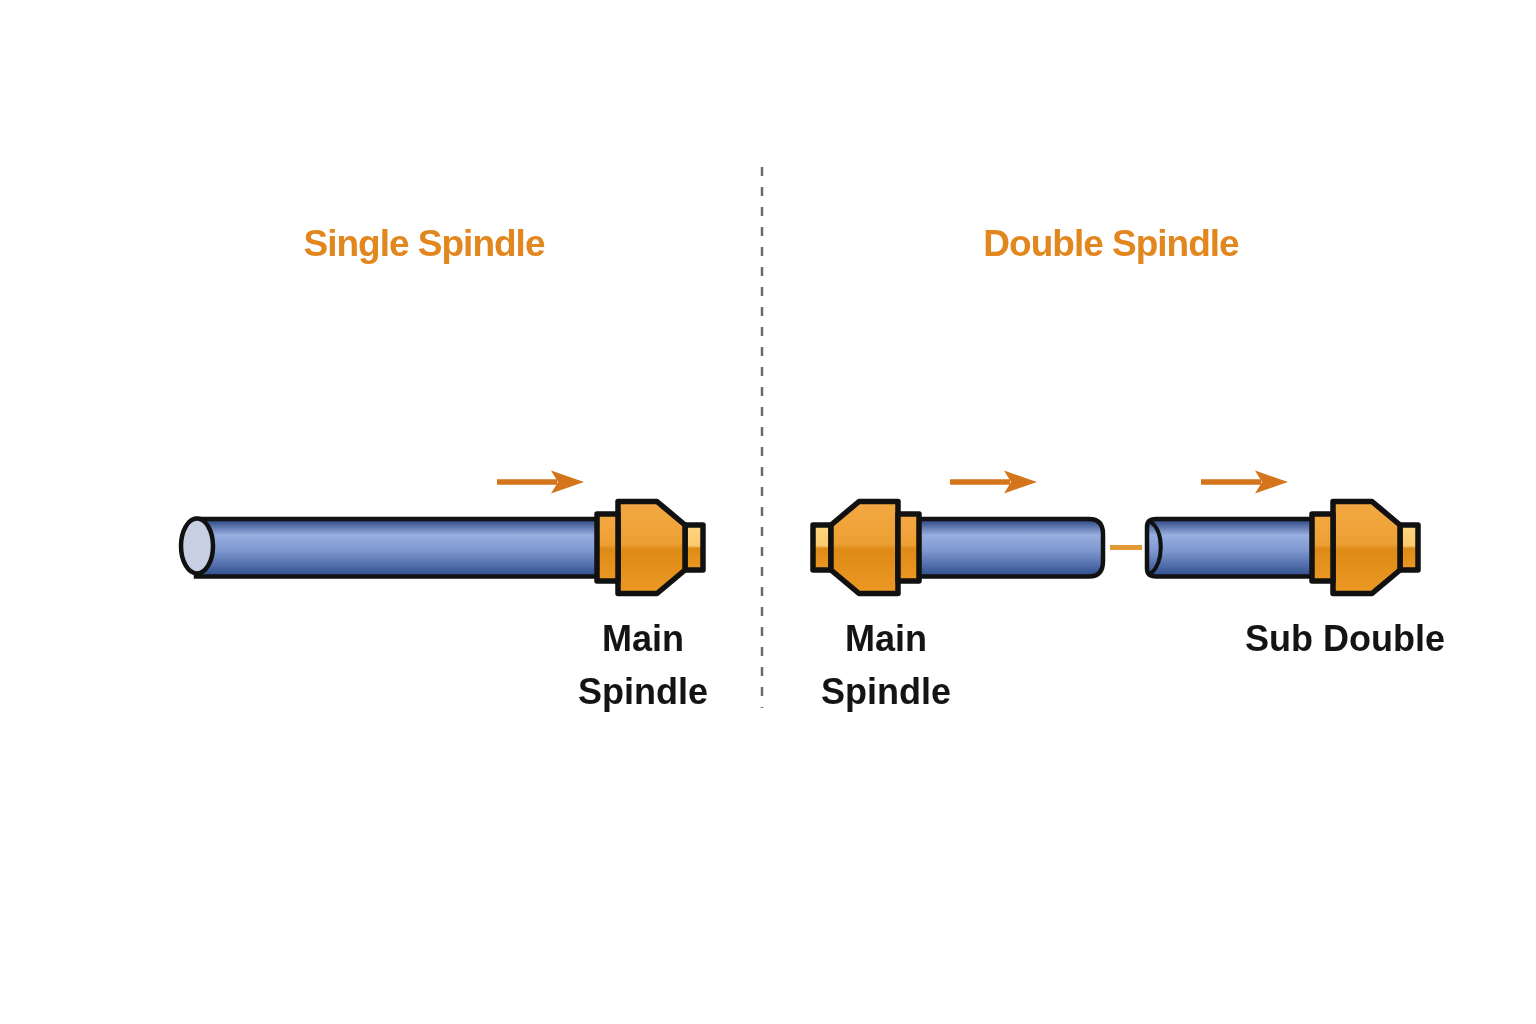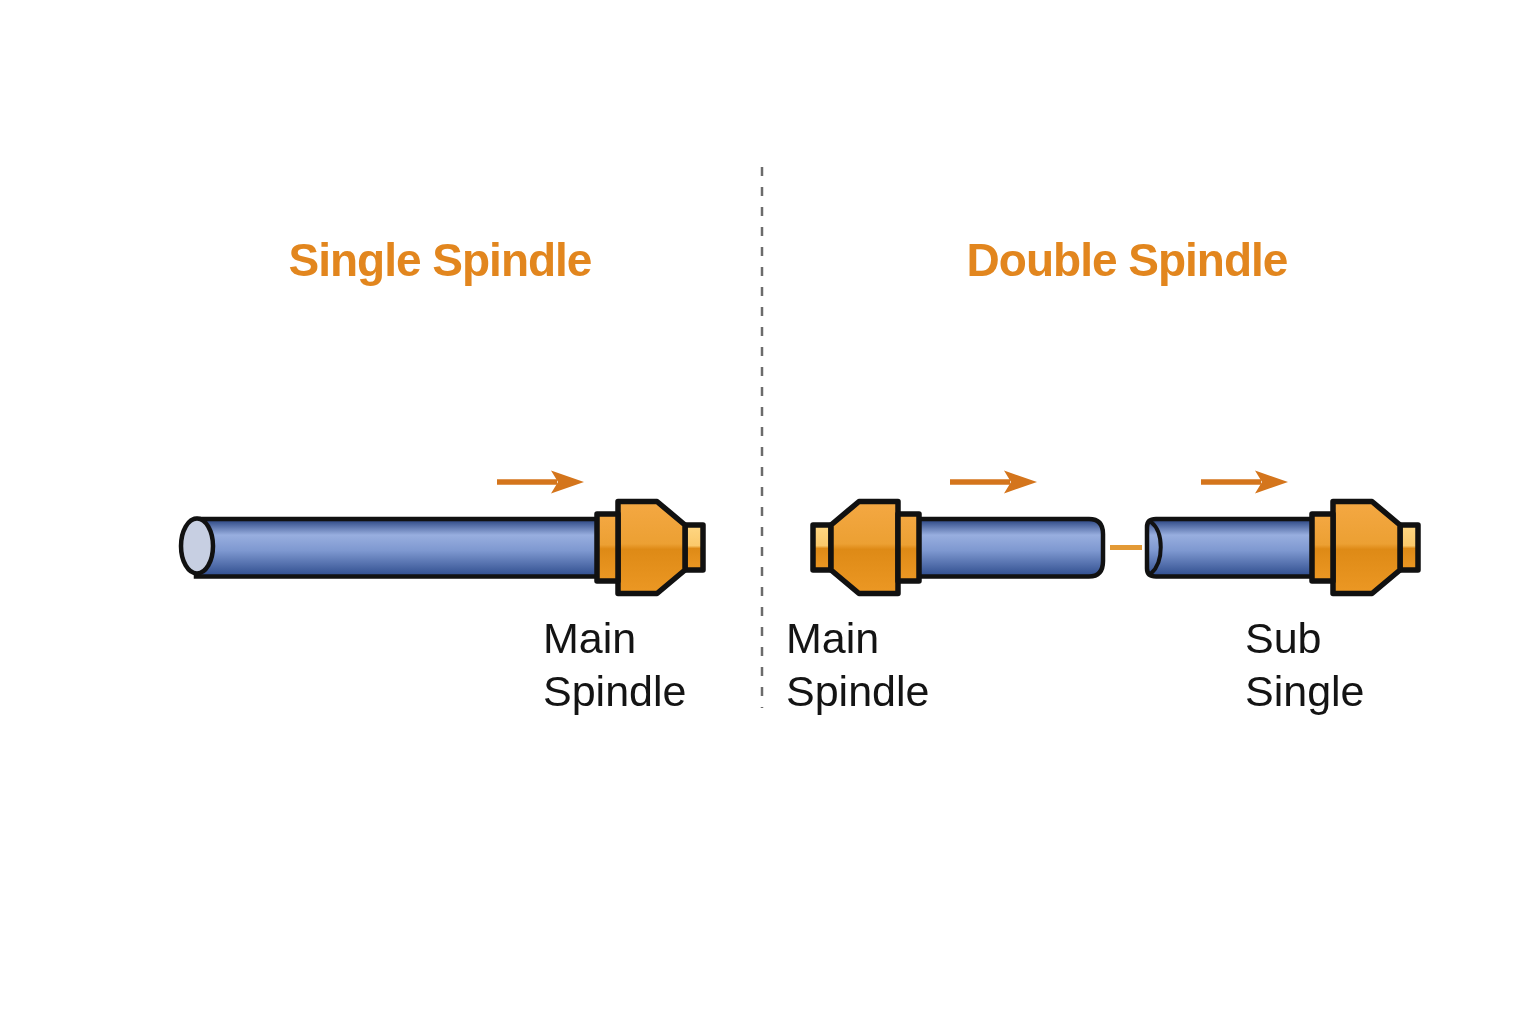--- a/index.html
+++ b/index.html
@@ -17,38 +17,38 @@
     position: absolute;
     left: 0;
     top: 0;
     width: 1536px;
     height: 1024px;
   }
   .title {
     position: absolute;
     top: 212px;
     transform: translateX(-50%);
-    margin: 16px;
-    font-size: 46px;
+    margin: 0;
+    font-size: 37px;
     font-weight: bold;
     letter-spacing: -1px;
     line-height: 64px;
     white-space: nowrap;
   }
   .title-left  { left: 424px; }
   .title-right { left: 1111px; }
   .spindle-label {
     position: absolute;
     top: 612px;
     transform: translateX(-50%);
     width: 200px;
-    text-align: left;
-    font-size: 43px;
+    text-align: center;
+    font-size: 36px;
     line-height: 53px;
-    font-weight: normal;
+    font-weight: bold;
   }
   .label-left-main  { left: 643px; }
   .label-right-main { left: 886px; }
   .label-right-sub  { left: 1345px; }
 </style>
 </head>
 <body>
 
 <div class="canvas" style="background-color: rgb(255, 255, 255);">
 
@@ -107,15 +107,15 @@
 
       <path d="M 1334,519 L 1156,519 Q 1147,519 1147,527 L 1147,568.5 Q 1147,576.5 1156,576.5 L 1334,576.5 Z" fill="url(#rodGrad)" stroke-width="4.5" stroke="#111111"></path>
       <path d="M 1151,522 C 1164,532 1164,562 1151,573.5" fill="none" stroke-width="4" stroke="#111111"></path>
       <use href="#feed-arrow" transform="translate(1201,482)"></use>
       <use href="#chuck" transform="translate(1312,547.5)"></use>
     </g>
   </svg>
 
   <div class="spindle-label label-left-main" style="color: rgb(20, 20, 20);">Main Spindle</div>
   <div class="spindle-label label-right-main" style="color: rgb(20, 20, 20);">Main Spindle</div>
-  <div class="spindle-label label-right-sub" style="color: rgb(20, 20, 20);">Sub Single</div>
+  <div class="spindle-label label-right-sub" style="color: rgb(20, 20, 20);">Sub Double</div>
 
 </div>
 
 </body></html>

